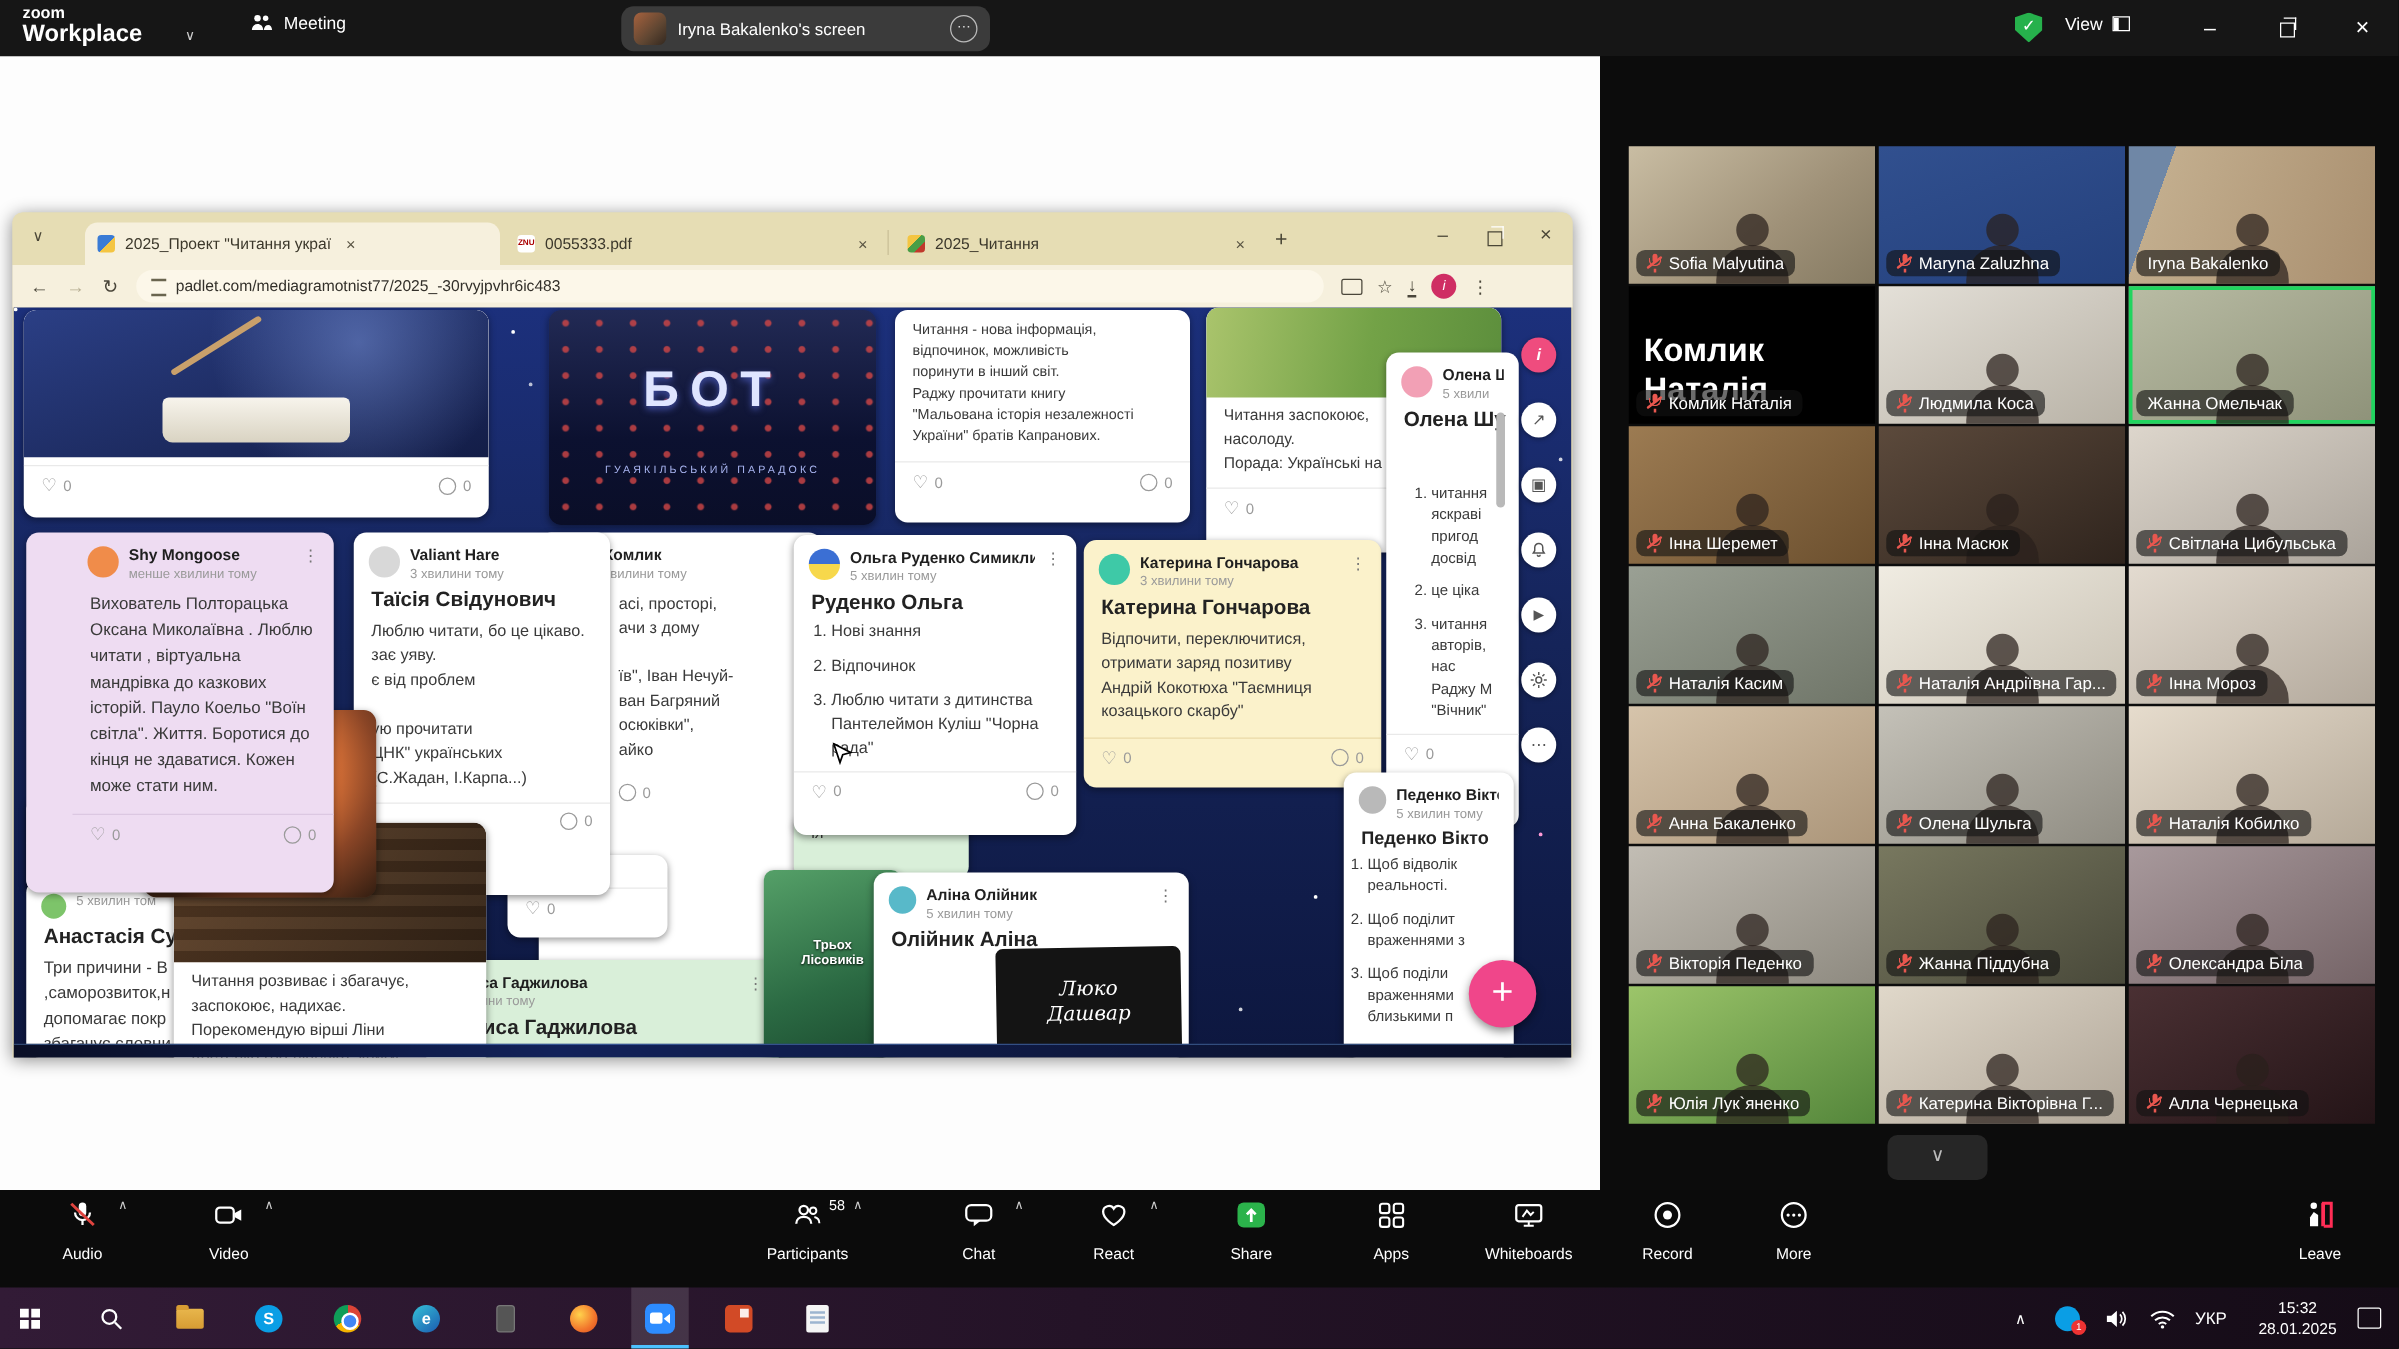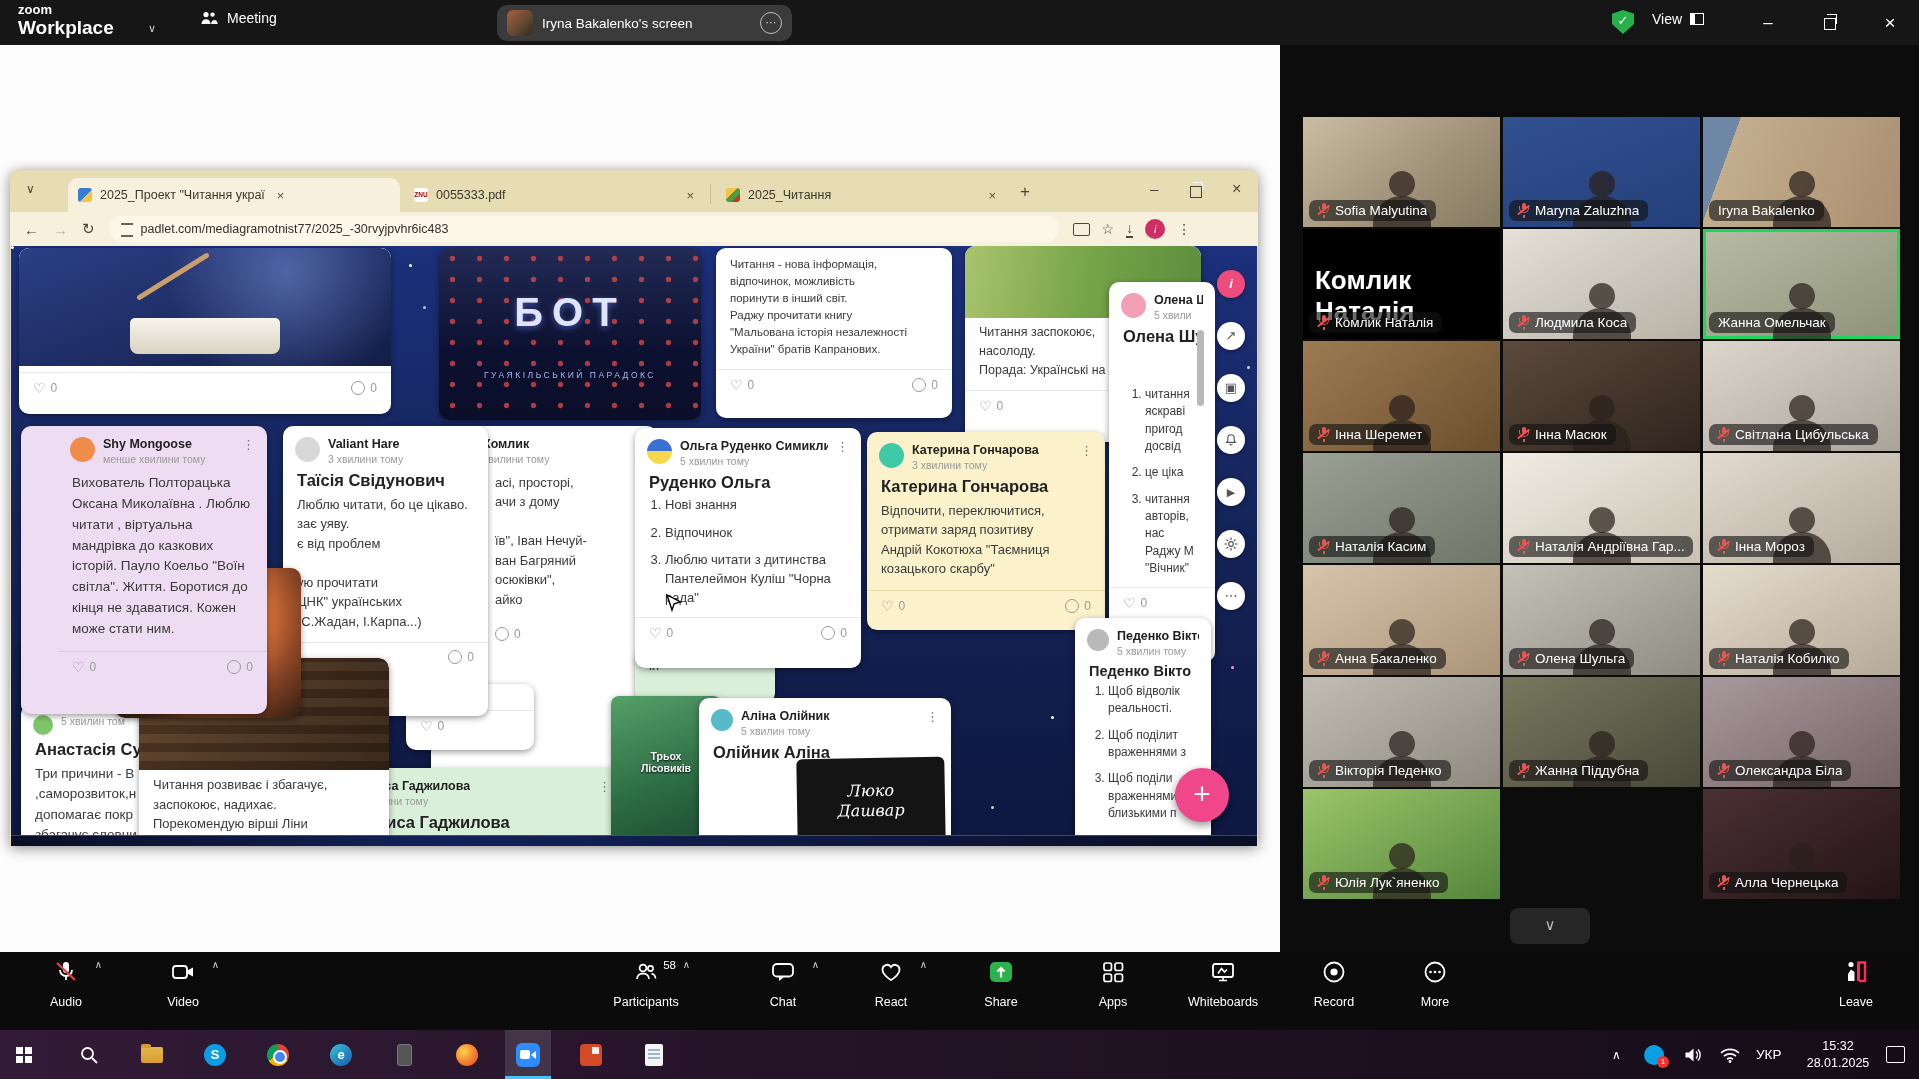--- a/index.html
+++ b/index.html
@@ -134,21 +134,21 @@
   #c-forest{left:600px;top:450px;width:110px;height:150px;z-index:3;position:absolute;border-radius:8px;
             background:linear-gradient(160deg,#55a068,#2b6a43 60%,#1b4a2f);box-shadow:0 2px 6px rgba(0,0,0,.4);
             color:#fff;font-size:10.5px;font-weight:bold;text-align:center;padding-top:54px;box-sizing:border-box;
             white-space:pre-line;text-shadow:0 1px 2px #000;}
   #c-rozv{left:128px;top:412px;width:250px;height:260px;z-index:4;}
   .img-books{height:112px;background:repeating-linear-gradient(0deg,#5b3f28 0 9px,#77573b 9px 18px),
              linear-gradient(120deg,rgba(60,38,18,.2),rgba(0,0,0,.5));background-blend-mode:multiply;}
   #c-rozv .pbody{font-size:13px;}
   #c-gadzh{left:330px;top:522px;width:282px;height:140px;z-index:2;background:#d9efd9;}
   #c-pedenko{left:1064px;top:372px;width:136px;height:228px;z-index:5;}
-  #c-pedenko ol.plist{font-size:12px;padding-left:33px;}
+  #c-pedenko ol.plist{font-size:12px;padding-left:19px;}
   #fab{position:absolute;left:1164px;top:522px;width:54px;height:54px;border-radius:50%;background:#f0468a;z-index:9;
        color:#fff;font-size:30px;text-align:center;line-height:52px;box-shadow:0 3px 8px rgba(0,0,0,.45);}
   .sbtn{position:absolute;left:1206px;width:28px;height:28px;border-radius:50%;background:#fff;z-index:8;
         box-shadow:0 1px 4px rgba(0,0,0,.4);color:#555;font-size:13px;text-align:center;line-height:28px;}
   .sbtn.pink{background:#ef4c7e;color:#fff;font-style:italic;font-weight:bold;}
   #pscroll{position:absolute;left:1186px;top:84px;width:7px;height:76px;border-radius:4px;background:#b9b9b9;z-index:9;}
   #bstrip{position:absolute;left:0;right:0;bottom:0;height:10px;z-index:9;
           background:linear-gradient(90deg,#0a0f26,#12225a 35%,#0a0f26);border-top:1px solid rgba(120,180,255,.35);}
   #cursor{position:absolute;left:655px;top:348px;z-index:10;}
   
@@ -868,20 +868,32 @@
       <div class="vlabel">
           <span class="mic">
             <i></i>
             <u></u>
             <b></b>
             <s></s>
           </span>
           <span class="vname">Юлія Лук`яненко</span>
         </div>
       </div>
+    <div class="tile t20" style="left:223px;top:744px">
+        <i class="sil"></i>
+      <div class="vlabel">
+          <span class="mic">
+            <i></i>
+            <u></u>
+            <b></b>
+            <s></s>
+          </span>
+          <span class="vname">Катерина Вікторівна Г...</span>
+        </div>
+      </div>
     <div class="tile t21" style="left:423px;top:744px">
         <i class="sil"></i>
       <div class="vlabel">
           <span class="mic">
             <i></i>
             <u></u>
             <b></b>
             <s></s>
           </span>
           <span class="vname">Алла Чернецька</span>

